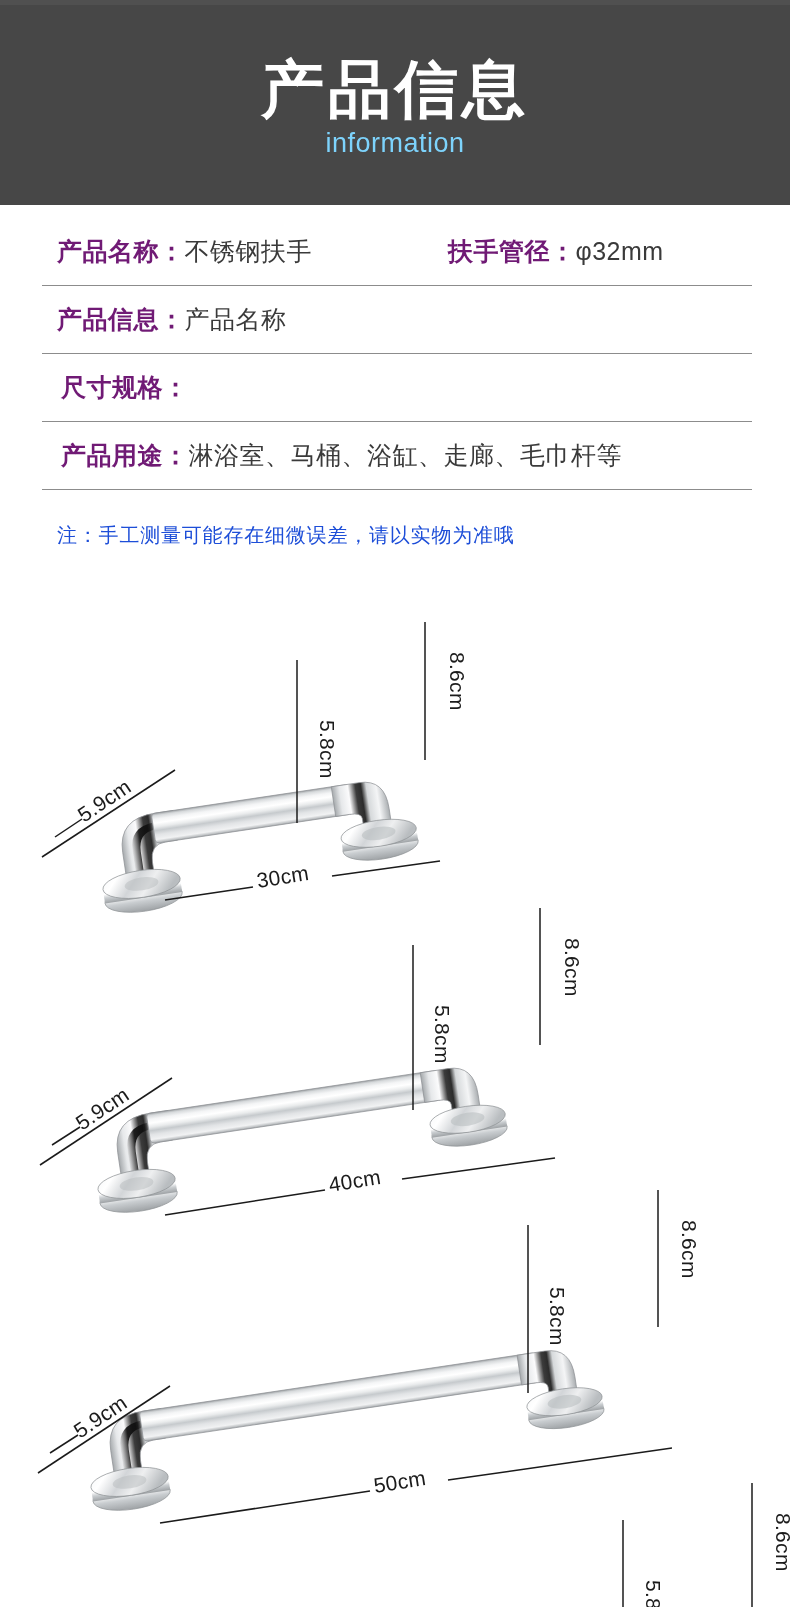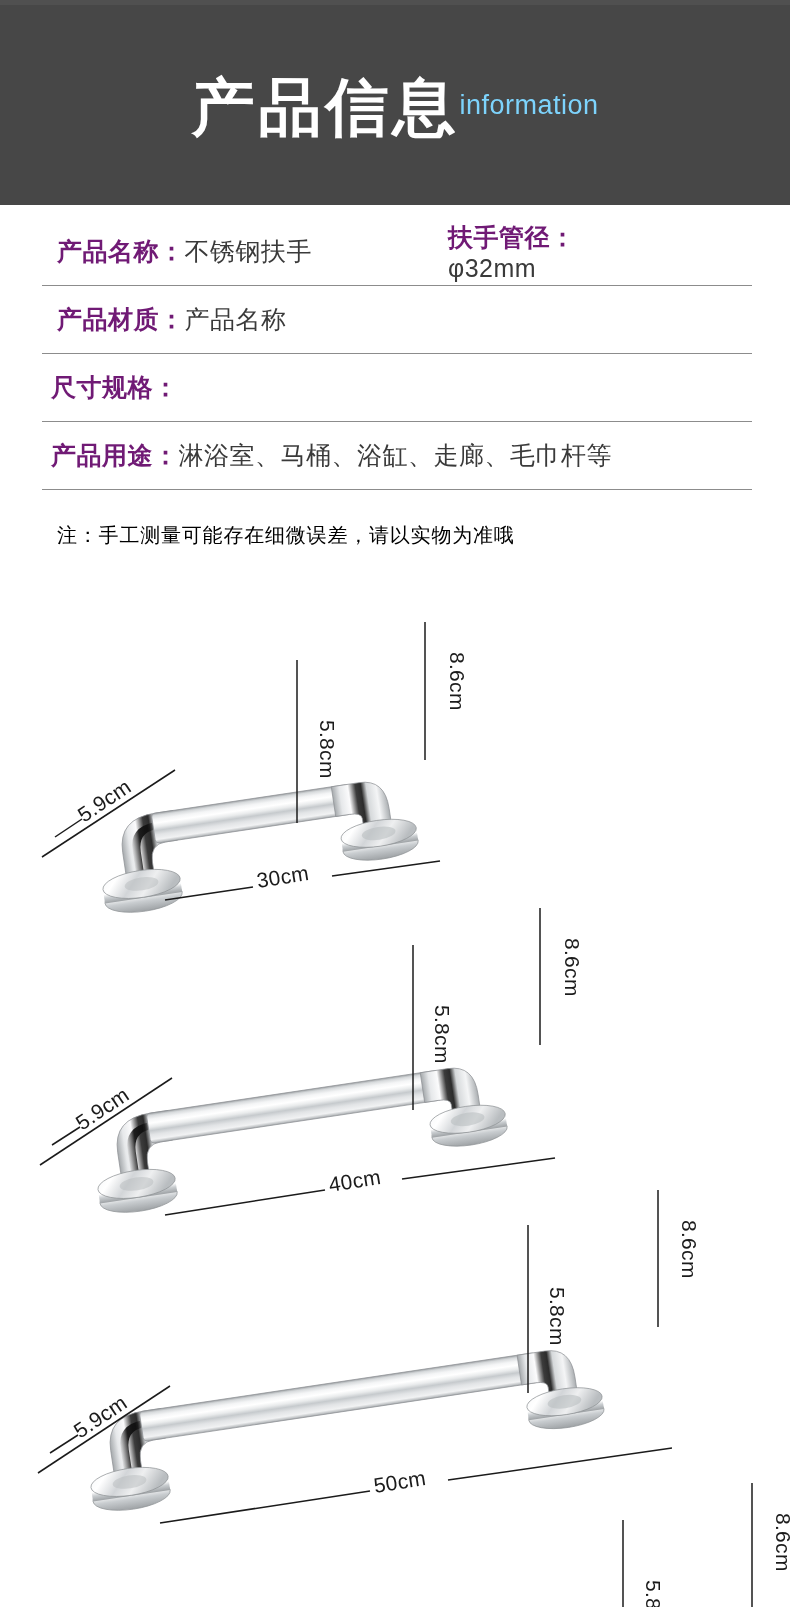--- a/index.html
+++ b/index.html
@@ -36,21 +36,21 @@
     width: 100%;
     height: 5px;
     background: #505050;
   }
   .banner-inner {
     position: absolute;
     left: 0; top: 0;
     width: 100%;
     height: 100%;
     display: flex;
-    flex-direction: row;
+    flex-direction: column;
     align-items: center;
     justify-content: center;
   }
   .banner-title {
     color: #ffffff;
     font-size: 63px;
     font-weight: 700;
     letter-spacing: 4px;
     line-height: 1.06;
     margin: 10px 0 0 0;
@@ -78,40 +78,40 @@
     border-bottom: 1.6px solid #8c8c8c;
     display: flex;
     align-items: center;
   }
   .spec-cell {
     display: flex;
     align-items: baseline;
     white-space: nowrap;
   }
   .spec-cell.col1 { position: absolute; left: 15px; }
-  .spec-cell.col2 { position: absolute; left: 406px; flex-direction: column; }
-  .spec-cell.wide { position: absolute; left: 9px; }
+  .spec-cell.col2 { position: absolute; left: 406px; }
+  .spec-cell.wide { position: absolute; left: 19px; }
   .spec-key {
     font-size: 25px;
     font-weight: 700;
     color: #701a75;
     letter-spacing: 0.5px;
   }
   .spec-val {
     font-size: 25px;
     font-weight: 400;
     color: #3a3a3a;
     letter-spacing: 0.5px;
   }
   .spec-note {
     position: absolute;
     left: 57px;
     top: 522px;
     font-size: 20px;
-    color: #000000;
+    color: #1d4ed8;
     letter-spacing: 0.8px;
     white-space: nowrap;
   }
 
   
   .rails {
     position: absolute;
     left: 0;
     top: 575px;
     width: 790px;
@@ -150,21 +150,21 @@
         <span class="spec-val">不锈钢扶手</span>
       </div>
       <div class="spec-cell col2">
         <span class="spec-key">扶手管径：</span>
         <span class="spec-val">φ32mm</span>
       </div>
     </div>
 
     <div class="spec-row" style="border-bottom-color: rgb(140, 140, 140);">
       <div class="spec-cell col1">
-        <span class="spec-key">产品材质：</span>
+        <span class="spec-key">产品信息：</span>
         <span class="spec-val">产品名称</span>
       </div>
     </div>
 
     <div class="spec-row" style="border-bottom-color: rgb(140, 140, 140);">
       <div class="spec-cell wide">
         <span class="spec-key">尺寸规格：</span>
       </div>
     </div>
 

